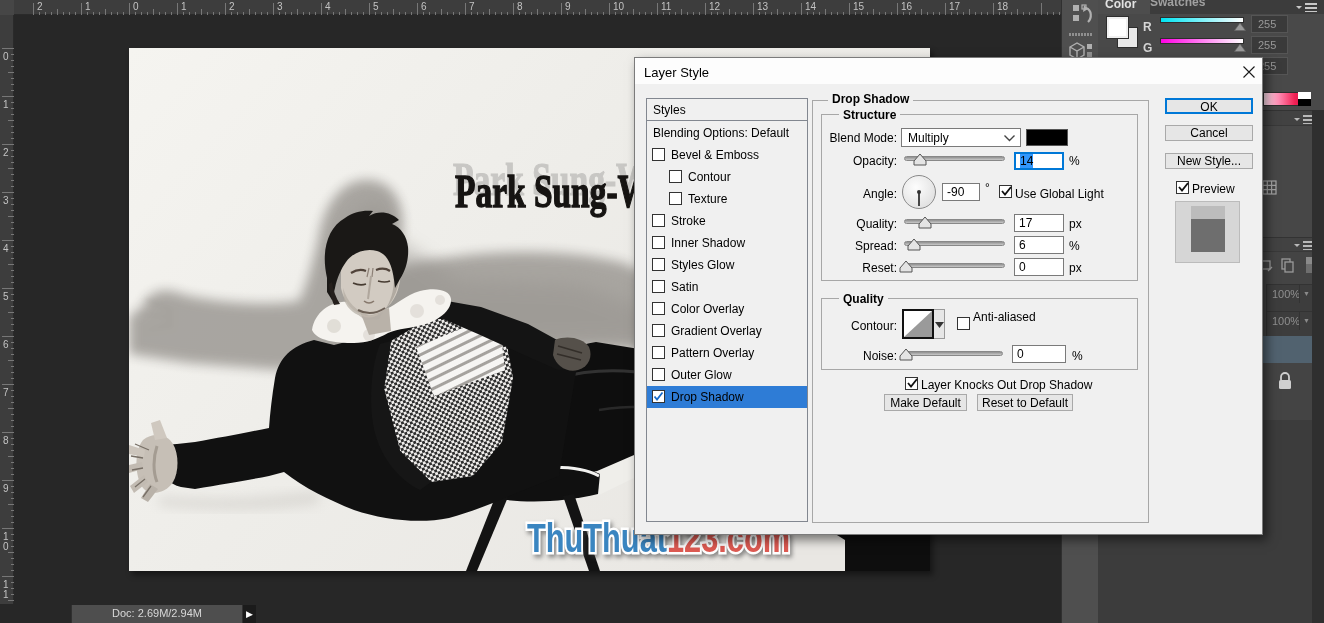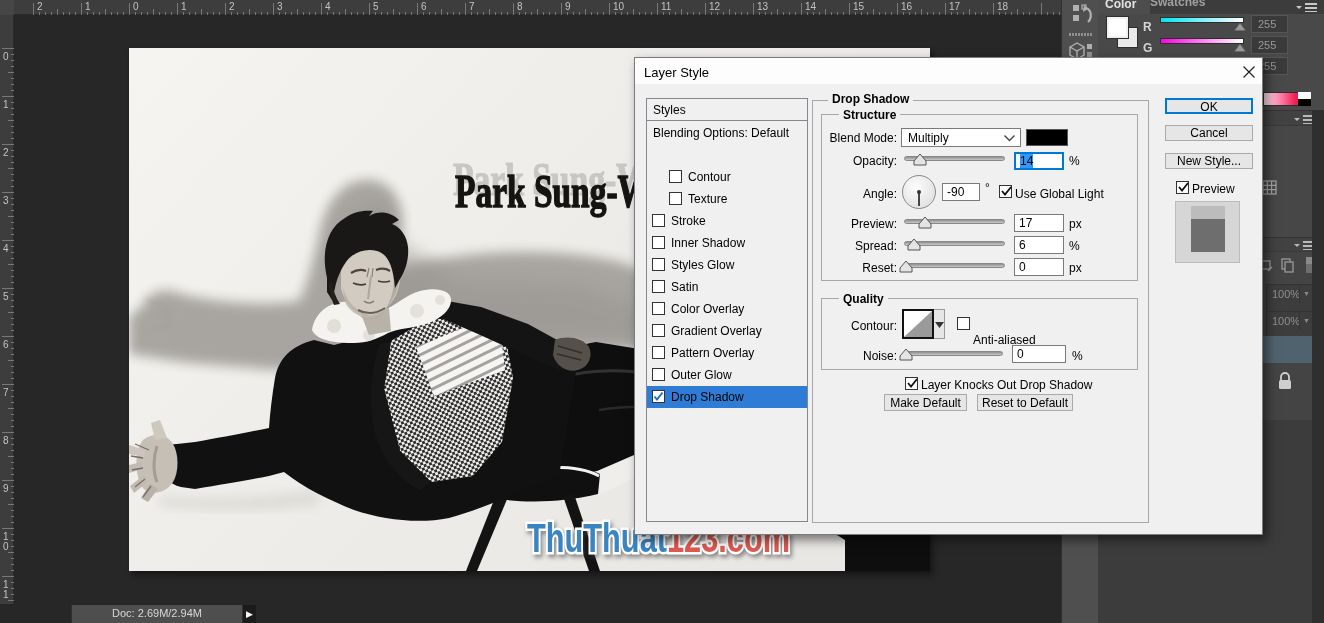--- a/index.html
+++ b/index.html
@@ -568,20 +568,24 @@
 
 <div class="ttl"></div>
 <div class="lbl" style="left:9px;top:7px;font-size:13px">Layer Style</div>
 <svg class="abs" style="left:608px;top:8px" width="12" height="12" viewBox="0 0 12 12">
         <path d="M0.5,0.5 L11.5,11.5 M11.5,0.5 L0.5,11.5" stroke="#1a1a1a" stroke-width="1.1"></path>
       </svg>
 
 <div class="abs" style="left:11px;top:40px;width:162px;height:424px;border:1px solid #828790;background:#f0f0f0">
 <div class="listrow" style="top:0;height:22px;border-bottom:1px solid #828790;padding:4px 0 0 6px">Styles</div>
 <div class="listrow" style="top:23px;padding:4px 0 0 6px">Blending Options: Default</div>
+<div class="listrow" style="top:45px">
+          <span class="cbx" style="left:5px;top:4px"></span>
+          <span style="position:absolute;left:24px;top:4px">Bevel &amp; Emboss</span>
+        </div>
 <div class="listrow" style="top:67px">
           <span class="cbx" style="left:22px;top:4px"></span>
           <span style="position:absolute;left:41px;top:4px">Contour</span>
         </div>
 <div class="listrow" style="top:89px">
           <span class="cbx" style="left:22px;top:4px"></span>
           <span style="position:absolute;left:41px;top:4px">Texture</span>
         </div>
 <div class="listrow" style="top:111px">
           <span class="cbx" style="left:5px;top:4px"></span>
@@ -652,21 +656,21 @@
         <circle cx="17" cy="17" r="2" fill="#333"></circle>
         <path d="M17,17 L17,31" stroke="#333" stroke-width="1.8"></path>
       </svg>
 <div class="vbox" style="left:307px;top:125px;width:38px">-90</div>
 <div class="lbl" style="left:350px;top:123px">°</div>
 <span class="cbx abs" style="left:364px;top:127px"><svg width="13" height="11" viewBox="0 0 13 11">
           <path d="M2,5 L5,8.5 L11,1" stroke="#111" stroke-width="1.8" fill="none"></path>
         </svg></span>
 <div class="lbl" style="left:380px;top:129px">Use Global Light</div>
 
-<div class="rlbl" style="left:160px;top:159px;width:102px">Preview:</div>
+<div class="rlbl" style="left:160px;top:159px;width:102px">Quality:</div>
 <div class="track" style="left:269px;top:161px;width:101px"></div>
 <svg class="abs" style="left:283px;top:158px" width="14" height="14" viewBox="0 0 14 14">
         <path d="M7,1 L13,8 L13,12 L1,12 L1,8 Z" fill="#e4e4e4" stroke="#555" stroke-width="1"></path>
       </svg>
 <div class="vbox" style="left:379px;top:156px">17</div>
 <div class="lbl" style="left:434px;top:159px">px</div>
 
 <div class="rlbl" style="left:160px;top:181px;width:102px">Spread:</div>
 <div class="track" style="left:269px;top:183px;width:101px"></div>
 <svg class="abs" style="left:272px;top:180px" width="14" height="14" viewBox="0 0 14 14">
@@ -690,21 +694,21 @@
 <svg width="28" height="26" viewBox="0 0 28 26" style="display:block">
           <path d="M0,26 L28,0 L28,26 Z" fill="#9a9a9a"></path>
         </svg>
       </div>
 <div class="abs" style="left:299px;top:251px;width:11px;height:30px;background:#e6e6e6;border:1px solid #9a9a9a;border-left:none">
         <svg width="9" height="6" viewBox="0 0 9 6" style="position:absolute;left:1px;top:12px">
           <path d="M0,0 L9,0 L4.5,6 Z" fill="#333"></path>
         </svg>
       </div>
 <span class="cbx abs" style="left:322px;top:259px"></span>
-<div class="lbl" style="left:338px;top:275px">Anti-aliased</div>
+<div class="lbl" style="left:338px;top:252px">Anti-aliased</div>
 <div class="rlbl" style="left:160px;top:291px;width:102px">Noise:</div>
 <div class="track" style="left:269px;top:293px;width:99px"></div>
 <svg class="abs" style="left:264px;top:290px" width="14" height="14" viewBox="0 0 14 14">
         <path d="M7,1 L13,8 L13,12 L1,12 L1,8 Z" fill="#e4e4e4" stroke="#555" stroke-width="1"></path>
       </svg>
 <div class="vbox" style="left:377px;top:287px;width:54px">0</div>
 <div class="lbl" style="left:437px;top:291px">%</div>
 
 <span class="cbx abs" style="left:270px;top:319px"><svg width="13" height="11" viewBox="0 0 13 11">
           <path d="M2,5 L5,8.5 L11,1" stroke="#111" stroke-width="1.8" fill="none"></path>

